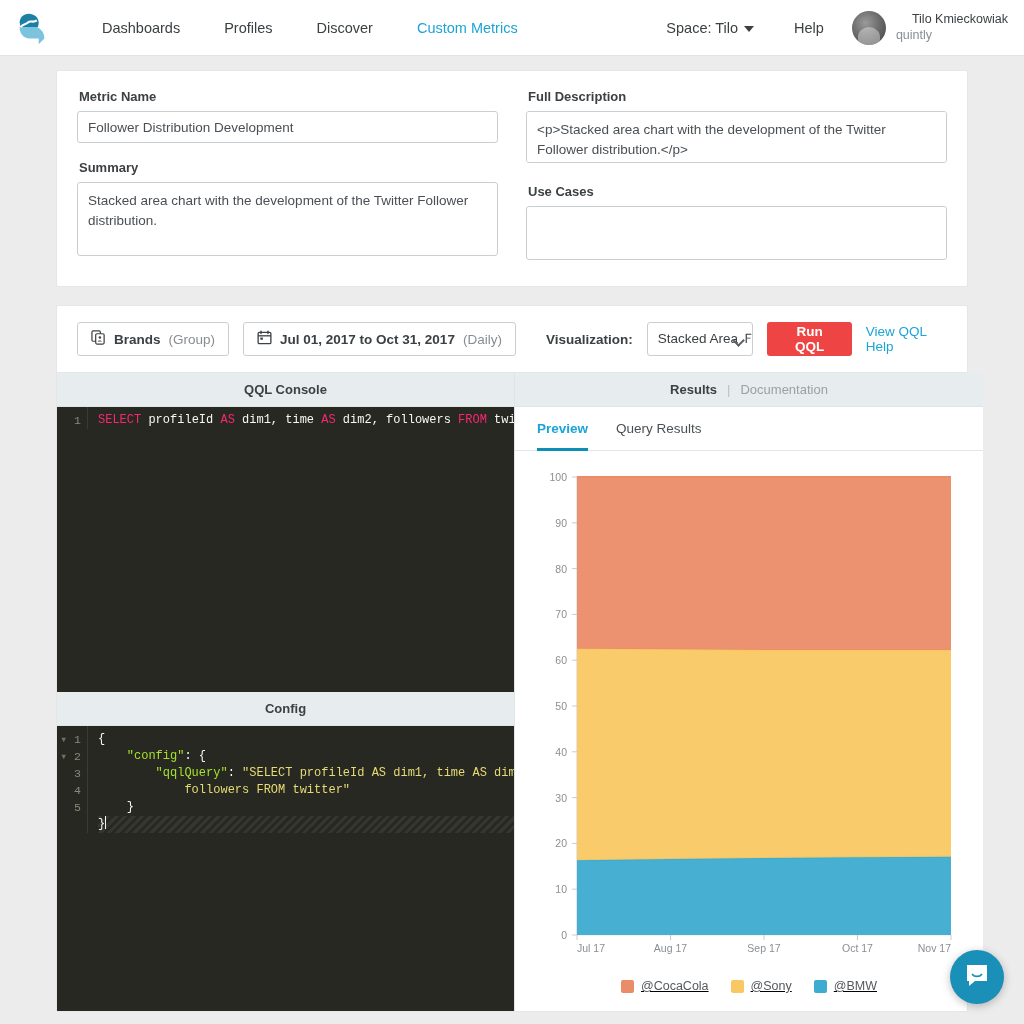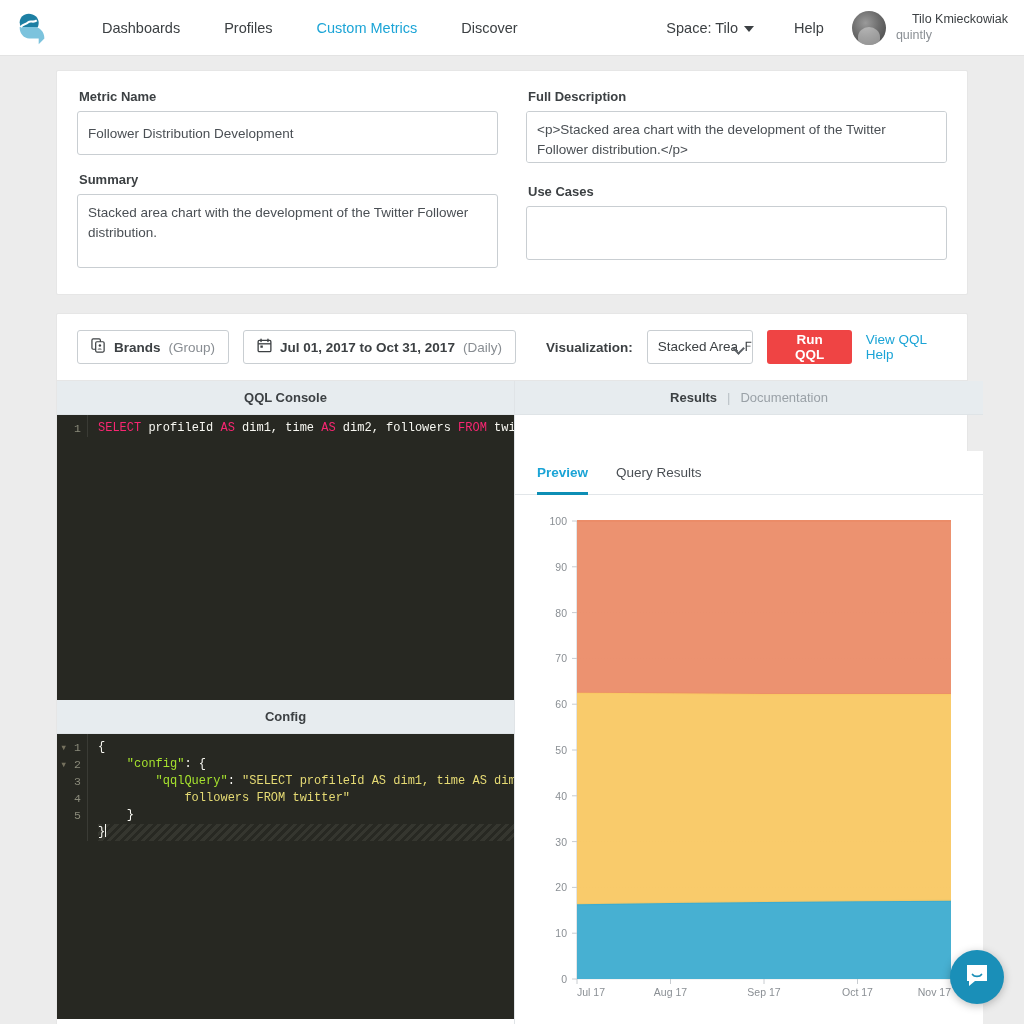--- a/index.html
+++ b/index.html
@@ -64,21 +64,21 @@
     margin: 0 0 7px 2px;
   }
   .field-label.sp { margin-top: 17px; }
   .inp, .ta {
     width: 100%; border: 1px solid #c9ced2; border-radius: 3px;
     font-family: "Liberation Sans", sans-serif;
     font-size: 13.5px; color: #4a4f54; background: #fff;
     padding: 8px 10px; outline: none; resize: none;
     line-height: 1.45;
   }
-  .inp { height: 44px; padding: 6px 10px; }
+  .inp { height: 32px; padding: 6px 10px; }
   .ta.desc { height: 52px; }
   .ta.summary { height: 74px; }
   .ta.use { height: 54px; }
 
   
   .qcard { margin-top: 18px; }
   .toolbar {
     display: flex; align-items: center; gap: 14px;
     padding: 16px 20px; border-bottom: 1px solid #e6e6e6;
   }
@@ -153,21 +153,21 @@
   }
   .fold { color: #75715e; }
   .cfgline { display:block; }
   .hatch {
     background-image: repeating-linear-gradient(135deg,#35362f 0 3px,#272822 3px 6px);
   }
 
   
   .prev-tabs {
     display: flex; gap: 28px; padding: 14px 22px 0 22px;
-    border-bottom: 1px solid #e2e6e9; background: #fff; margin-top: 36px;
+    border-bottom: 1px solid #e2e6e9; background: #fff;
   }
   .ptab {
     font-size: 13.5px; color: #4a4f54; padding-bottom: 12px;
     cursor: pointer; border-bottom: 3px solid transparent; margin-bottom: -1px;
   }
   .ptab.active { color: #1ba4d6; font-weight: bold; border-bottom-color: #0d8eb5; }
 
   
   .chart-area { background: #fff; padding: 18px 14px 0 14px; height: 546px; position: relative; }
   .legend {
@@ -193,22 +193,22 @@
   <div class="logo">
     <svg viewBox="0 0 40 40" width="38" height="38">
       <path d="M6 14c0-5 4-9 9.5-9S26 9 26 14.5c0 3-1.2 5-1.2 5L8 20s-2-2-2-6z" fill="#1d7fa3"></path>
       <path d="M6 20c0 6 4.5 11 10 11h10v6l6-6c0-7-5-12-11-12H6z" fill="#7cc3dd"></path>
       <path d="M7 19c3-4 5-2 8-5 2.5-2.5 5 1 9-2" stroke="#fff" stroke-width="2.2" fill="none"></path>
     </svg>
   </div>
   <div class="nav-items">
     <div class="nav-item">Dashboards</div>
     <div class="nav-item">Profiles</div>
+    <div class="nav-item">Discover</div>
     <div class="nav-item active">Custom Metrics</div>
-    <div class="nav-item">Discover</div>
   </div>
   <div class="nav-right">
     <div class="nav-item space-sel">
       <span>Space: Tilo</span>
       <span class="caret-down"></span>
     </div>
     <div class="nav-item">Help</div>
     <div class="user-box">
       <div class="avatar"></div>
       <div class="user-text">

